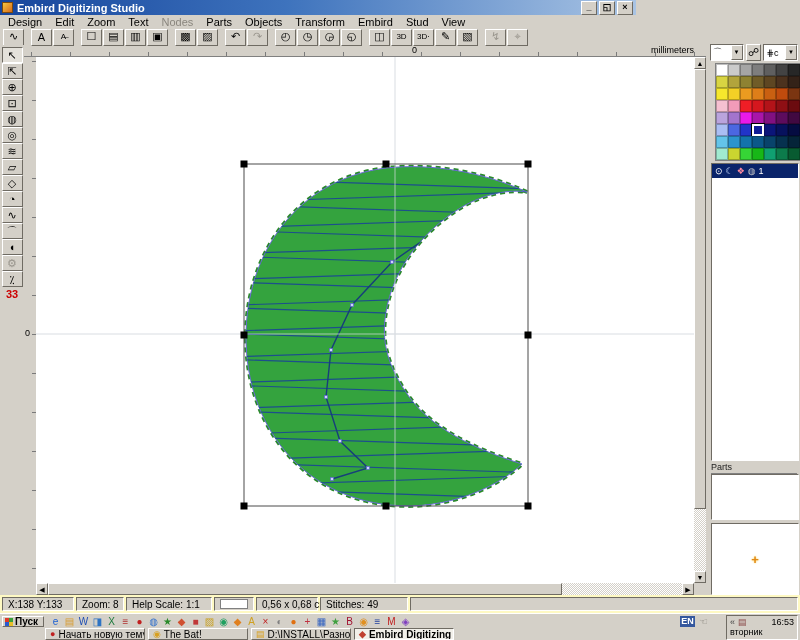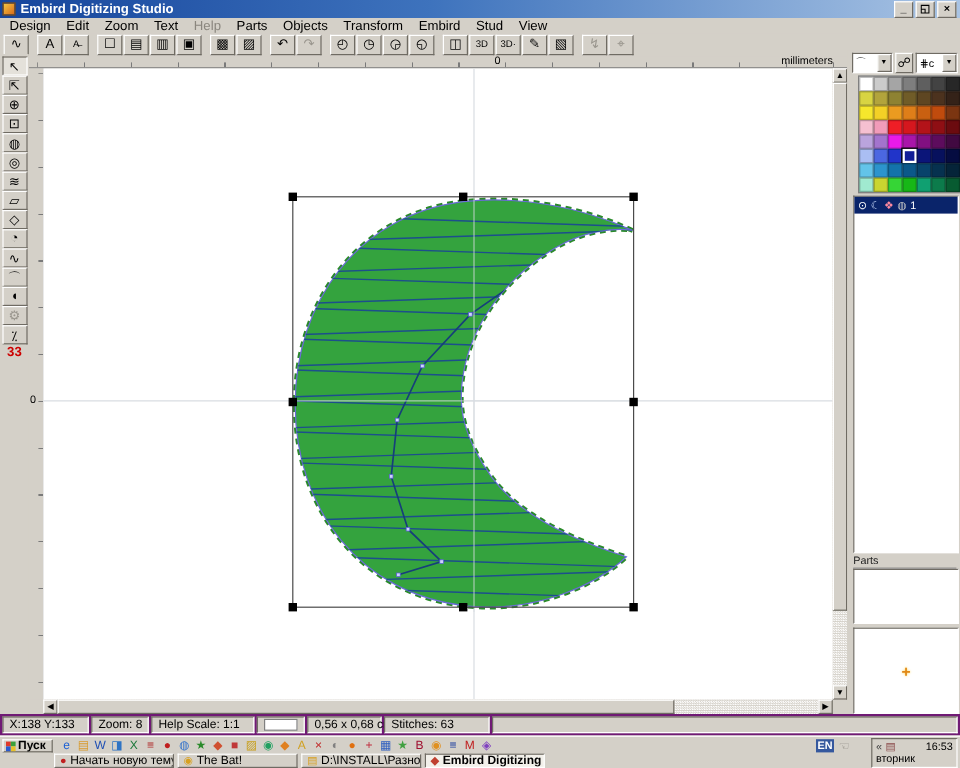--- a/index.html
+++ b/index.html
@@ -1,19 +1,19 @@
 <!DOCTYPE html>
 <html><head>
 <meta charset="utf-8">
 <style>
   html,body{margin:0;padding:0;background:#555;}
   #screen{position:relative;width:800px;height:640px;background:#d4d0c8;
     font-family:"Liberation Sans",sans-serif;overflow:hidden;font-size:11px;color:#000;}
   
-  #titlebar{position:absolute;left:0;top:0;width:800px;height:15px;
+  #titlebar{position:absolute;left:0;top:0;width:636px;height:15px;
     background:linear-gradient(90deg,#16459c 0%,#3e73bd 45%,#a9c4e4 100%);
     display:flex;align-items:center;color:#fff;font-weight:bold;font-size:11px;}
   #app-icon{width:11px;height:11px;margin:0 4px 0 2px;background:linear-gradient(135deg,#f4c642,#d86a1a);
     border:1px solid #7a4a10;box-sizing:border-box;}
   #win-controls{margin-left:auto;display:flex;gap:2px;padding-right:3px;}
   .win-btn{width:14px;height:12px;font-size:9px;line-height:10px;text-align:center;color:#000;
     border:1px solid;border-color:#fff #6f6b63 #6f6b63 #fff;background:#d4d0c8;font-weight:bold;}
   
   #menubar{position:absolute;left:0;top:15px;width:800px;height:13px;display:flex;gap:13px;
     align-items:center;padding-left:8px;background:#d4d0c8;}
@@ -72,21 +72,21 @@
   #obj-row{height:14px;background:#0a246a;color:#fff;display:flex;align-items:center;gap:3px;padding-left:3px;font-size:9px;}
   #obj-row .ic{font-size:9px;line-height:10px;}
   #parts-label{position:absolute;left:5px;top:420px;width:86px;height:11px;font-size:9px;color:#222;
     border-bottom:1px solid #808080;}
   #parts-box{position:absolute;left:5px;top:432px;width:86px;height:44px;background:#fff;
     border:1px solid;border-color:#6f6b63 #fff #fff #6f6b63;}
   #preview-box{position:absolute;left:5px;top:481px;width:86px;height:70px;background:#fff;
     border:1px solid;border-color:#6f6b63 #fff #fff #6f6b63;display:flex;align-items:center;justify-content:center;}
   #preview-marker{color:#e08818;font-weight:bold;font-size:13px;text-shadow:0 0 2px #ffd040;}
   
-  #statusbar{position:absolute;left:0;top:595px;width:800px;height:18px;background:#701a75;
+  #statusbar{position:absolute;left:0;top:595px;width:800px;height:18px;background:#fef9c3;
     display:flex;gap:2px;align-items:center;padding-left:2px;box-sizing:border-box;}
   .st-panel{height:14px;border:1px solid;border-color:#6f6b63 #fff #fff #6f6b63;background:#d4d0c8;
     font-size:10px;display:flex;align-items:center;padding:0 5px;box-sizing:border-box;white-space:nowrap;}
   #st-swatch-outer{width:40px;justify-content:center;}
   #st-swatch{width:28px;height:8px;background:#fff;border:1px solid #808080;}
   
   #taskbar{position:absolute;left:0;top:613px;width:800px;height:27px;background:#d4d0c8;border-top:1px solid #fff;}
   #start-btn{position:absolute;left:2px;top:2px;width:42px;height:11px;display:flex;align-items:center;gap:2px;
     border:1px solid;border-color:#fff #6f6b63 #6f6b63 #fff;background:#d4d0c8;font-weight:bold;font-size:10px;padding-left:2px;box-sizing:border-box;}
   #win-logo{width:8px;height:8px;display:grid;grid-template-columns:4px 4px;grid-auto-rows:4px;flex:none;}
@@ -123,21 +123,21 @@
       <span class="win-btn">◱</span>
       <span class="win-btn">×</span>
     </span>
   </div>
 
   <div id="menubar">
       <span class="menu-item">Design</span>
       <span class="menu-item">Edit</span>
       <span class="menu-item">Zoom</span>
       <span class="menu-item">Text</span>
-      <span class="menu-item disabled">Help</span>
+      <span class="menu-item disabled">Nodes</span>
       <span class="menu-item">Parts</span>
       <span class="menu-item">Objects</span>
       <span class="menu-item">Transform</span>
       <span class="menu-item">Embird</span>
       <span class="menu-item">Stud</span>
       <span class="menu-item">View</span>
     </div>
 
   <div id="toolbar">
       <span class="tb-group">
@@ -449,21 +449,21 @@
   </div>
 
   <div id="statusbar">
     <span class="st-panel" style="width:72px;">X:138 Y:133</span>
     <span class="st-panel" style="width:48px;">Zoom: 8</span>
     <span class="st-panel" style="width:86px;">Help Scale: 1:1</span>
     <span class="st-panel" id="st-swatch-outer">
       <span id="st-swatch"></span>
     </span>
     <span class="st-panel" style="width:62px;">0,56 x 0,68 cm</span>
-    <span class="st-panel" style="width:88px;">Stitches: 63</span>
+    <span class="st-panel" style="width:88px;">Stitches: 49</span>
     <span class="st-panel" style="flex:1;margin-right:2px;"></span>
   </div>
 
   <div id="taskbar">
     <span id="start-btn">
       <span id="win-logo">
           <i></i>
           <i></i>
           <i></i>
           <i></i>

